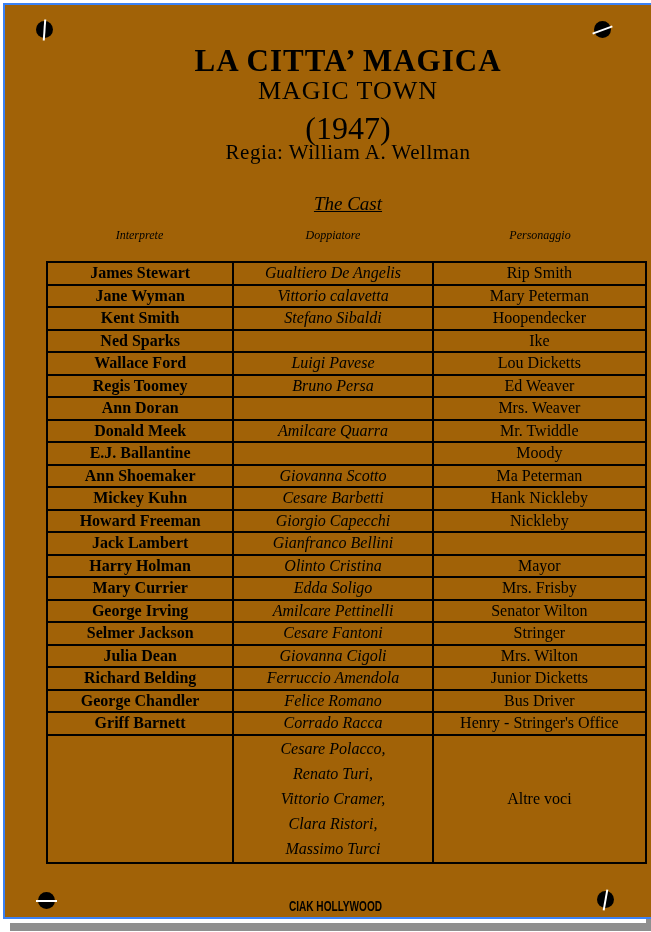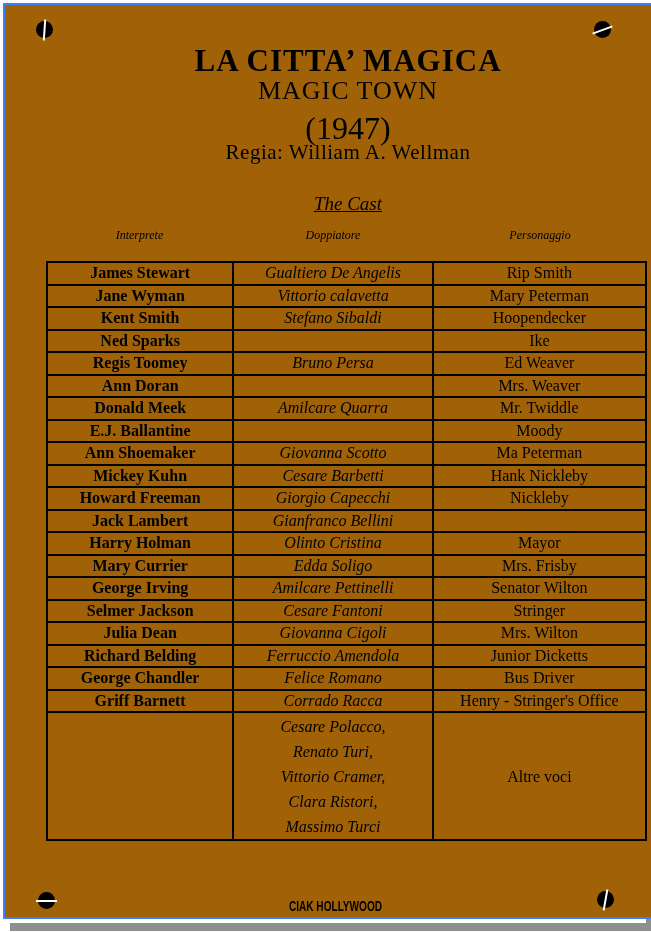--- a/index.html
+++ b/index.html
@@ -113,20 +113,25 @@
           <td>Kent Smith</td>
           <td>Stefano Sibaldi</td>
           <td>Hoopendecker</td>
         </tr>
         <tr>
           <td>Ned Sparks</td>
           <td></td>
           <td>Ike</td>
         </tr>
         <tr>
+          <td>Wallace Ford</td>
+          <td>Luigi Pavese</td>
+          <td>Lou Dicketts</td>
+        </tr>
+        <tr>
           <td>Regis Toomey</td>
           <td>Bruno Persa</td>
           <td>Ed Weaver</td>
         </tr>
         <tr>
           <td>Ann Doran</td>
           <td></td>
           <td>Mrs. Weaver</td>
         </tr>
         <tr>

